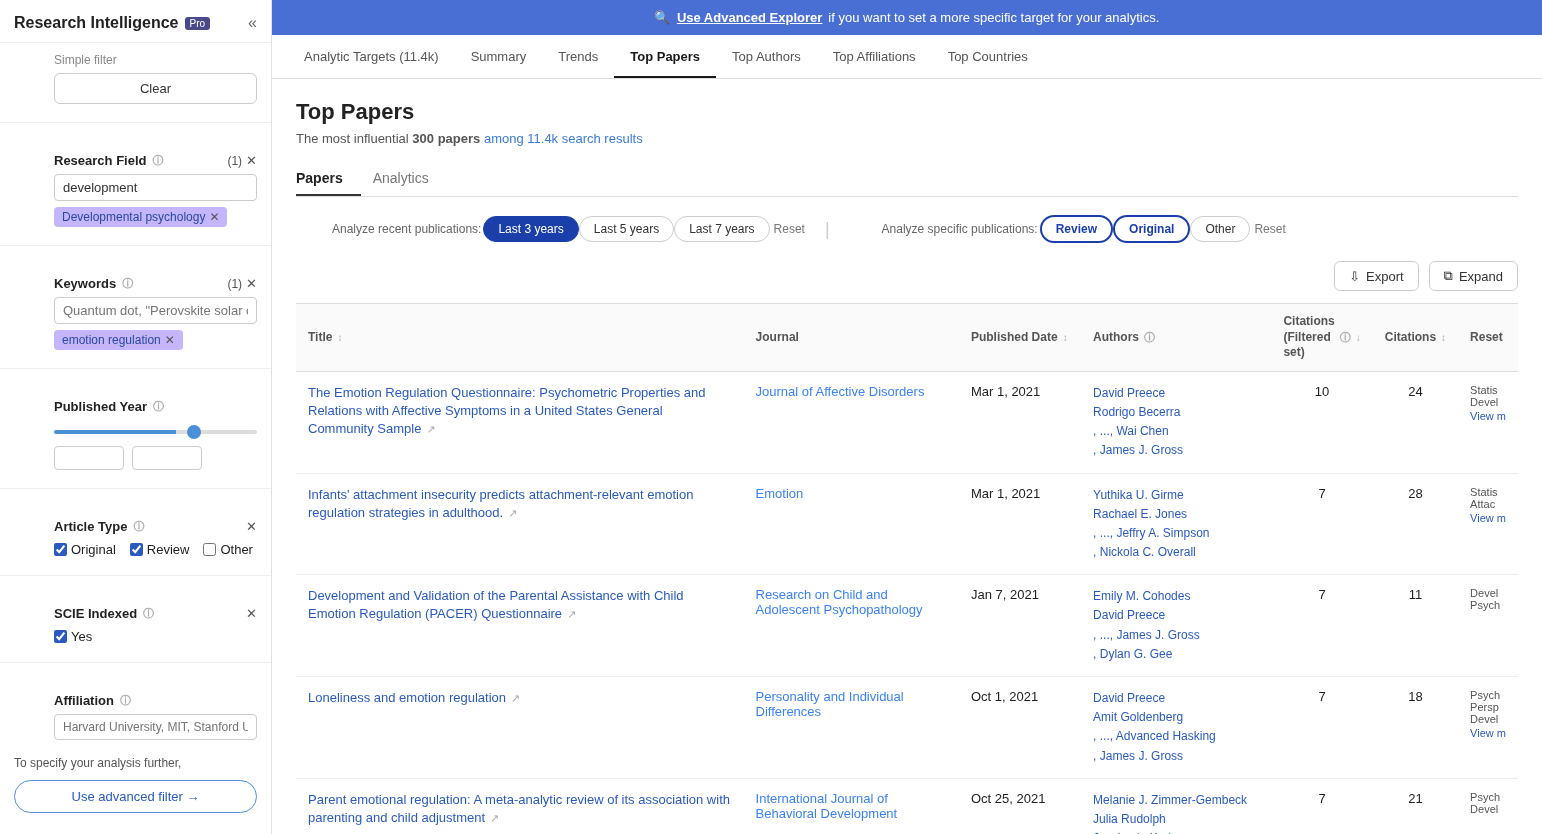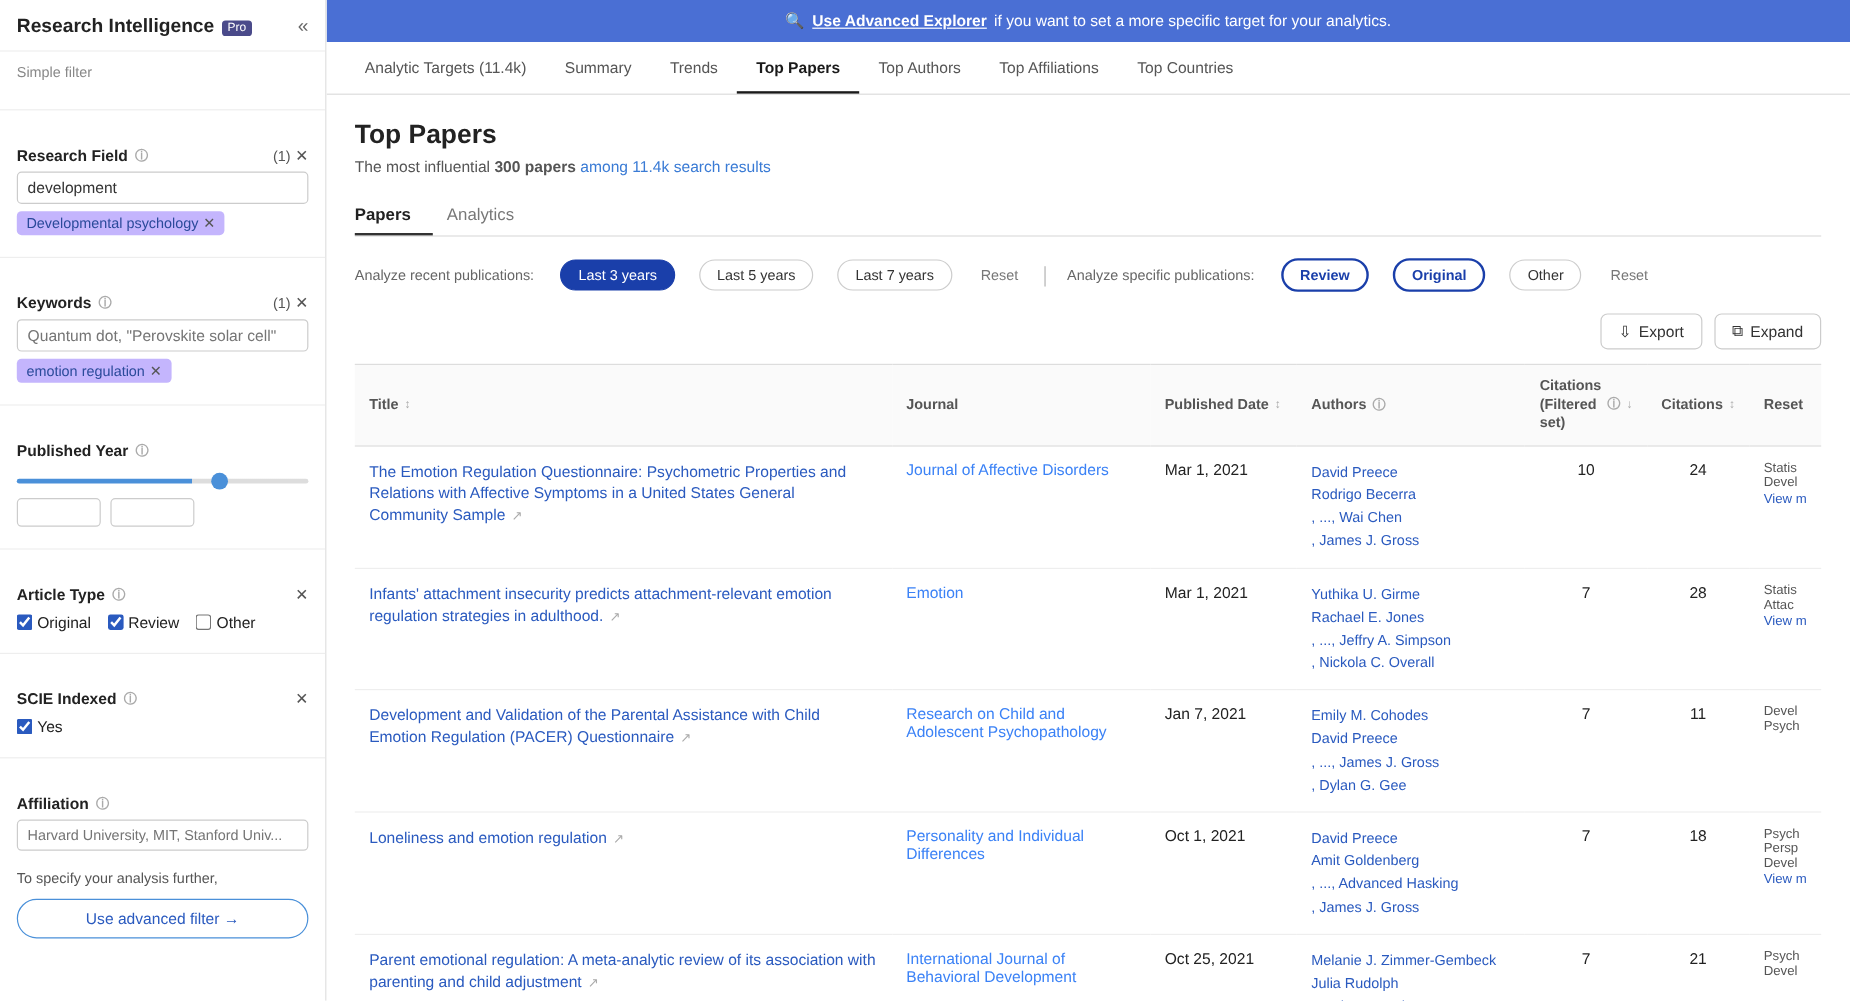--- a/index.html
+++ b/index.html
@@ -9,21 +9,21 @@
     .layout { display: flex; height: 100vh; overflow: hidden; }
     .sidebar { width: 272px; min-width: 272px; background: #fff; border-right: 1px solid #e0e0e0; display: flex; flex-direction: column; overflow-y: auto; position: relative; }
     .main { flex: 1; display: flex; flex-direction: column; overflow: hidden; }
 
     
     .sidebar-header { display: flex; align-items: center; justify-content: space-between; padding: 14px 14px 10px 14px; border-bottom: 1px solid #eee; gap: 11px; }
     .sidebar-title { font-size: 16px; font-weight: 700; display: flex; align-items: center; gap: 6px; }
     .pro-badge { background: #4a4a8a; color: #fff; font-size: 10px; font-weight: 400; border-radius: 3px; padding: 1px 5px; }
     .collapse-btn { background: none; border: none; cursor: pointer; font-size: 16px; color: #666; }
 
-    .sidebar-section { padding: 10px 14px; }
+    .sidebar-section { padding: 10px 14px; margin-left: 40px; }
     .sidebar-section-label { font-size: 12px; color: #888; margin-bottom: 6px; }
 
     .clear-btn { width: 100%; border: 1px solid #ccc; background: #fff; border-radius: 6px; padding: 7px 0; font-size: 13px; cursor: pointer; color: #333; }
 
     .filter-row { display: flex; align-items: center; justify-content: space-between; margin-bottom: 6px; margin-top: 12px; }
     .filter-label { font-size: 13px; font-weight: 600; display: flex; align-items: center; gap: 4px; }
     .filter-count { font-size: 12px; color: #555; display: flex; align-items: center; gap: 4px; }
     .filter-x { cursor: pointer; color: #555; font-size: 13px; }
 
     .filter-input { width: 100%; border: 1px solid #ccc; border-radius: 4px; padding: 5px 8px; font-size: 13px; color: #333; outline: none; }
@@ -64,21 +64,21 @@
     .page-subtitle { font-size: 13px; color: #555; margin-bottom: 16px; }
     .page-subtitle a { color: #3a7bd5; text-decoration: none; }
 
     
     .sub-tabs { display: flex; gap: 0; border-bottom: 1px solid #ddd; margin-bottom: 18px; }
     .sub-tab { padding: 8px 18px 8px 0; font-size: 14px; color: #777; cursor: pointer; border-bottom: 2px solid transparent; margin-right: 12px; }
     .sub-tab.active { color: #222; font-weight: 600; border-bottom: 2px solid #333; }
 
     
     .filter-btns-row { display: flex; align-items: center; gap: 10px; margin-bottom: 18px; flex-wrap: wrap; }
-    .filter-btns-group { display: flex; align-items: center; gap: 20px; }
+    .filter-btns-group { display: flex; align-items: center; gap: 0; margin-left: 36px; }
     .filter-group-label { font-size: 12px; color: #666; margin-right: 2px; }
     .filter-btn { border: 1px solid #ccc; background: #fff; border-radius: 16px; padding: 5px 14px; font-size: 12px; cursor: pointer; color: #333; }
     .filter-btn.active-blue { background: #1a3faa; color: #fff; border-color: #1a3faa; }
     .filter-btn.active-outline { border: 2px solid #1a3faa; background: #fff; color: #1a3faa; font-weight: 600; }
     .filter-btn.reset { color: #777; border: none; background: none; cursor: pointer; font-size: 12px; padding: 5px 4px; }
     .filter-divider { color: #ccc; font-size: 18px; margin: 0 6px; }
 
     
     .action-bar { display: flex; justify-content: flex-end; gap: 10px; margin-bottom: 12px; }
     .action-btn { border: 1px solid #ccc; background: #fff; border-radius: 6px; padding: 6px 14px; font-size: 13px; cursor: pointer; color: #333; display: flex; align-items: center; gap: 6px; }
@@ -123,20 +123,21 @@
     <div class="sidebar-header">
       <div class="sidebar-title">
         <span>Research Intelligence</span>
         <span class="pro-badge">Pro</span>
       </div>
       <button class="collapse-btn">«</button>
     </div>
 
     <div class="sidebar-section">
       <div class="sidebar-section-label">Simple filter</div>
+      <button class="clear-btn">Clear</button>
     </div>
 
     <hr class="sidebar-divider">
 
     <div class="sidebar-section">
       <div class="filter-row">
         <div class="filter-label">
           <span>Research Field</span>
           <span class="info-icon">ⓘ</span>
         </div>

